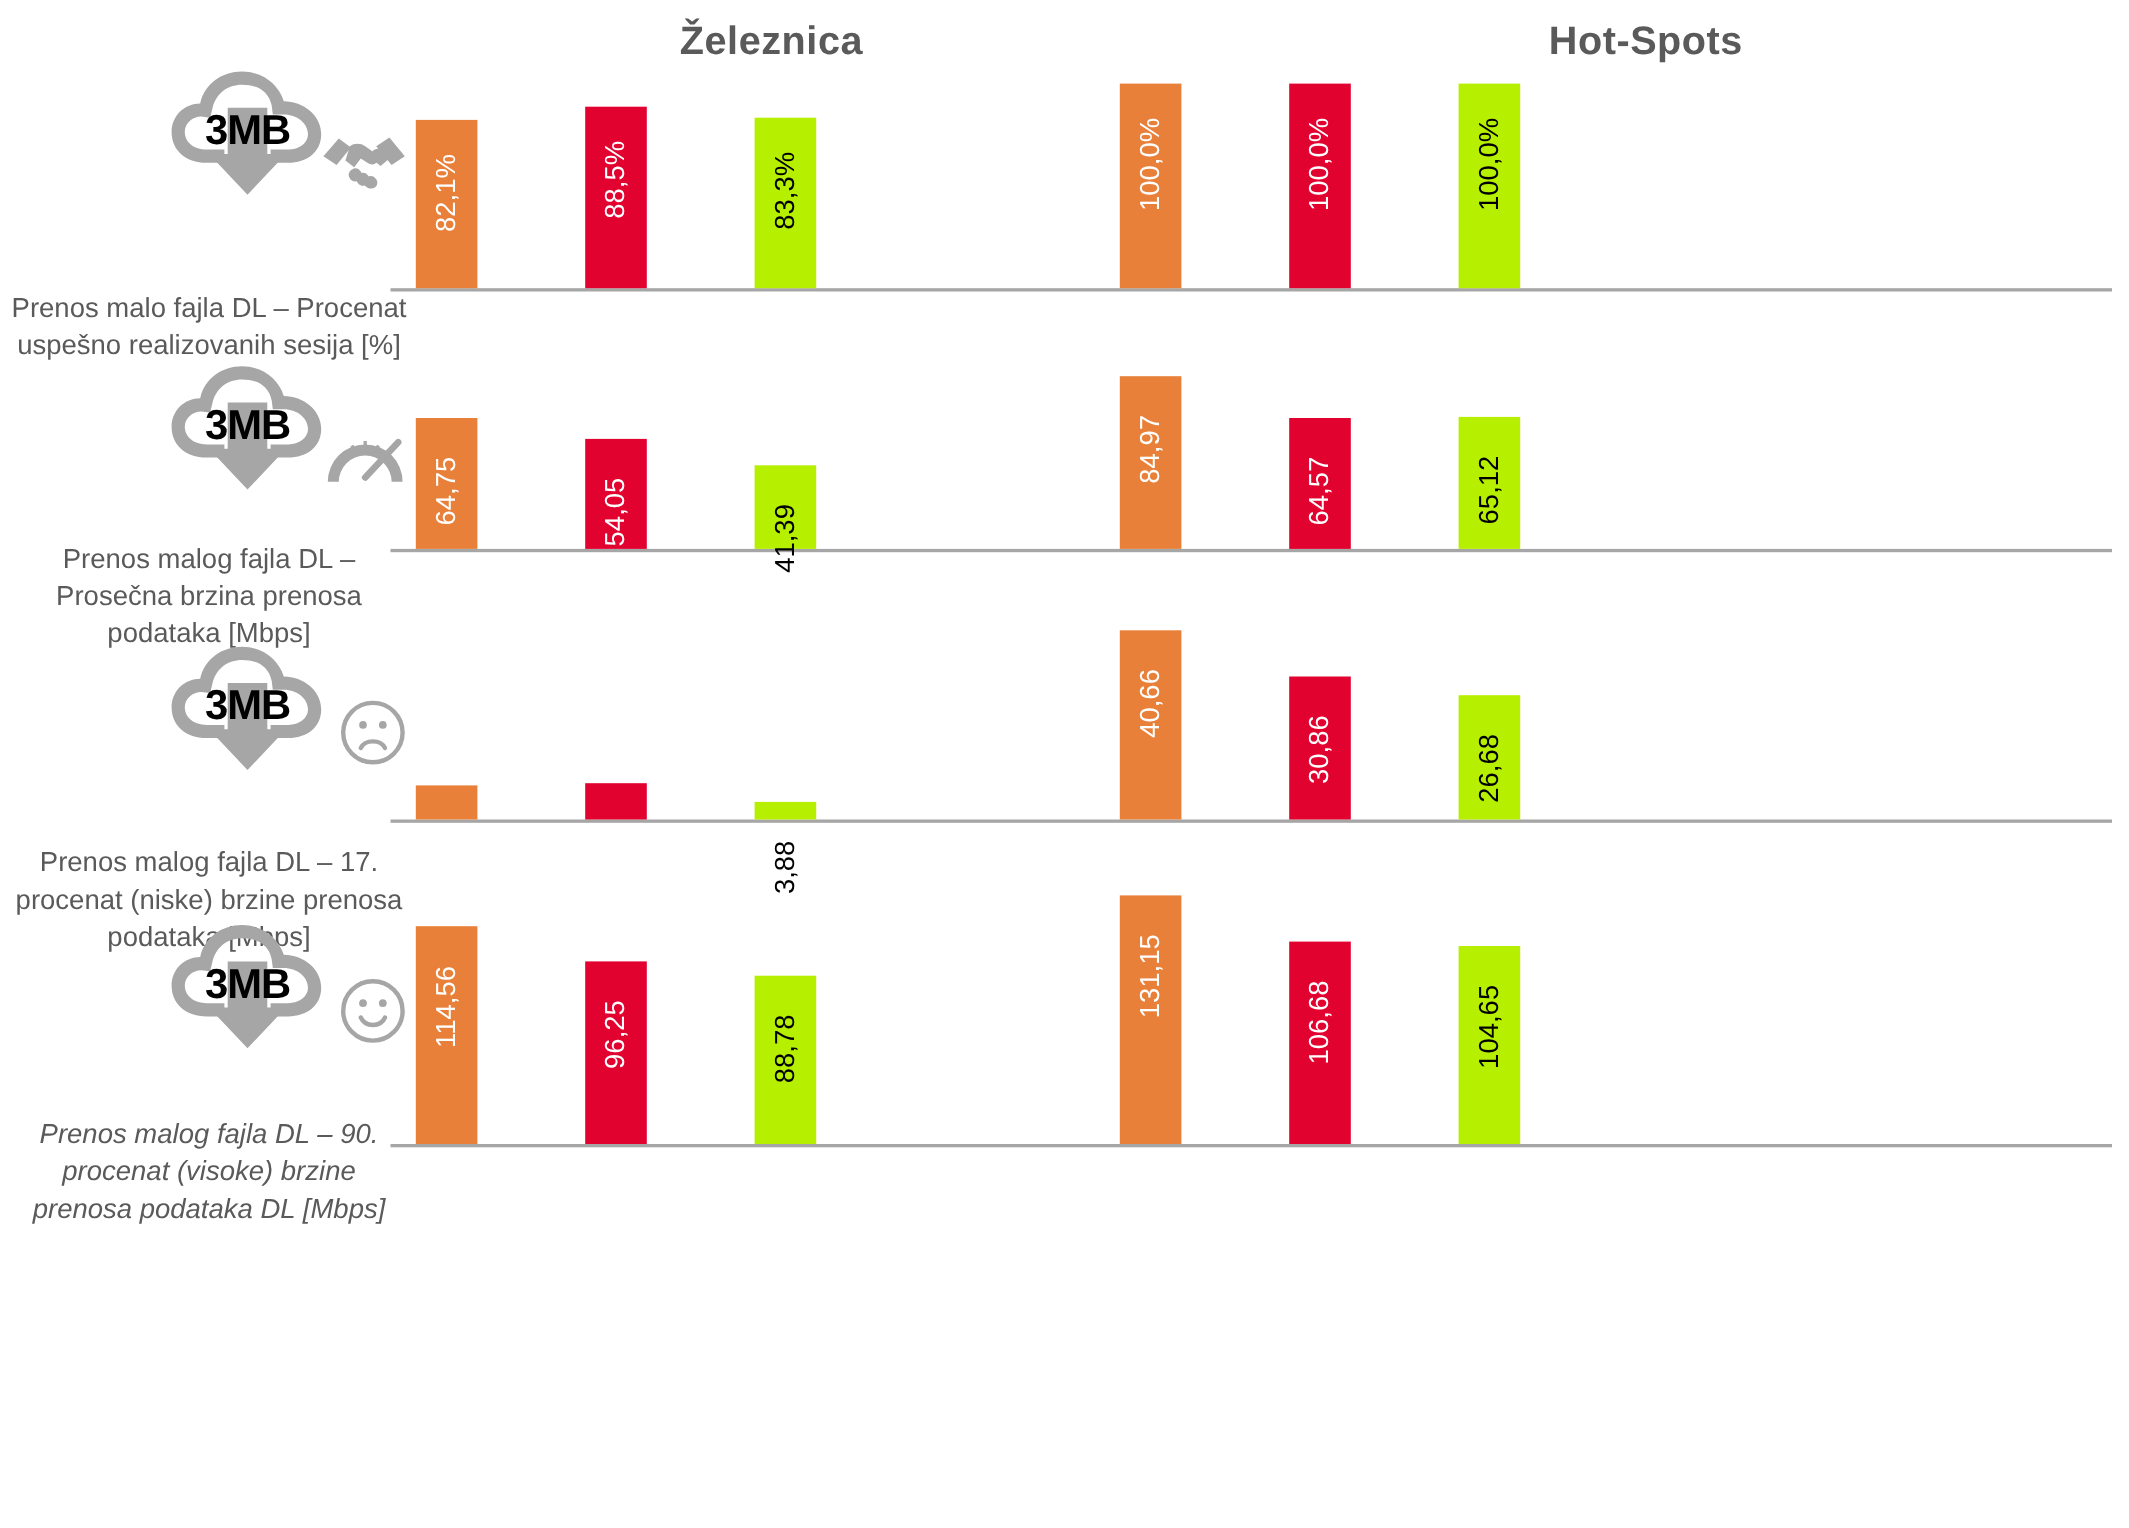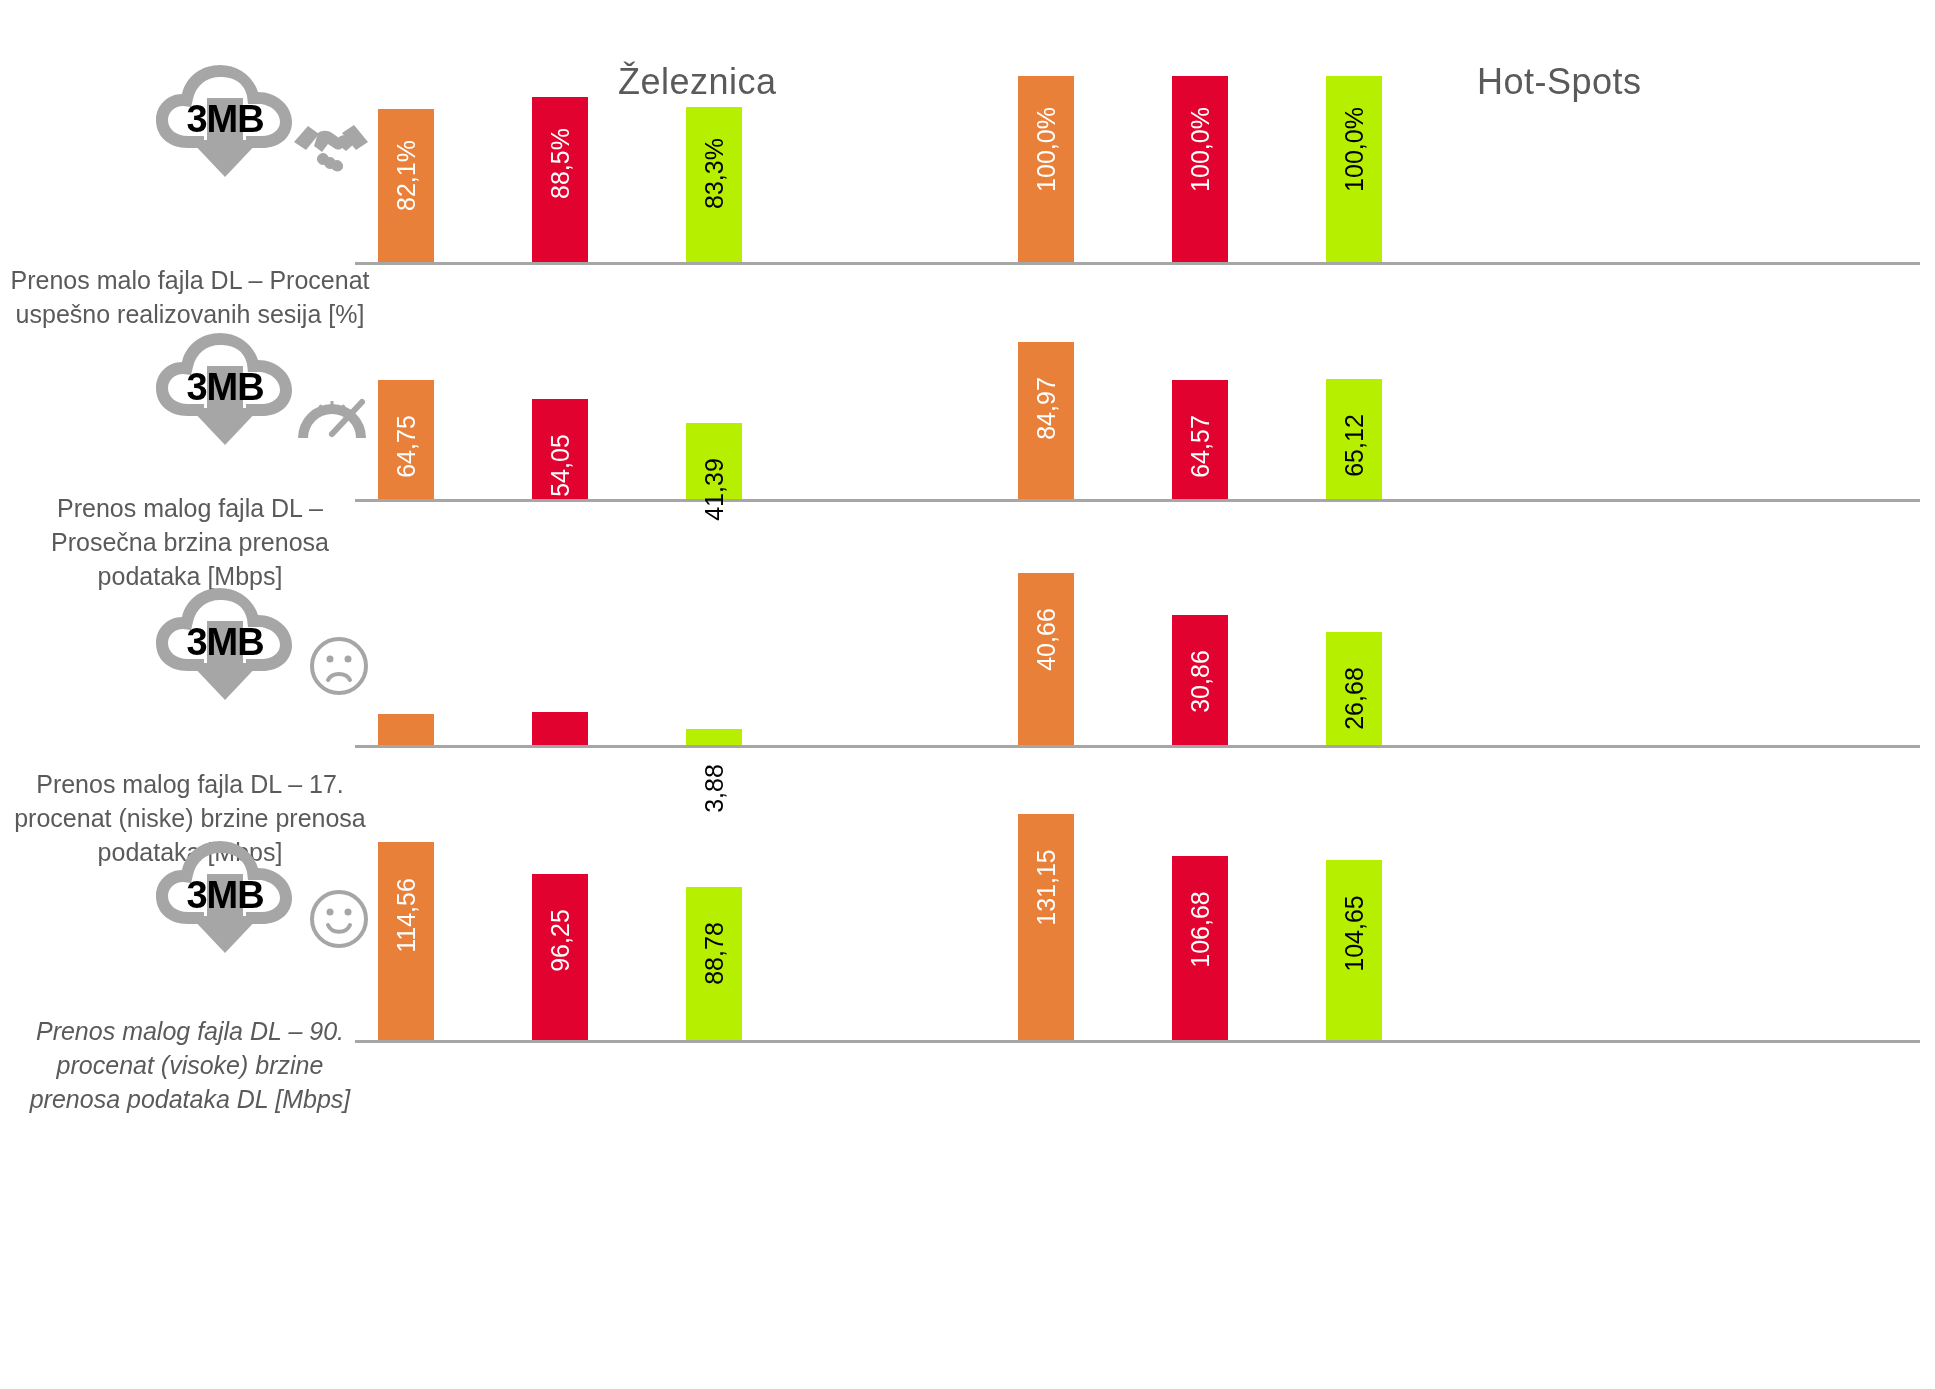--- a/index.html
+++ b/index.html
@@ -22,28 +22,27 @@
     position: absolute;
     left: 0;
     top: 0;
     width: 1935px;
     height: 66px;
   }
   .group-header {
     position: absolute;
     font-size: 36px;
     color: #5a5a5a;
-    font-weight: 400;
+    font-weight: 700;
     letter-spacing: 0.5px;
     white-space: nowrap;
     top: 16px;
-    margin-top: 45px;
   }
   #hdr-zeleznica { left: 618px; }
-  #hdr-hotspots  { left: 1477px; }
+  #hdr-hotspots  { left: 1408px; }
 
   
   .row {
     position: absolute;
     left: 0;
     width: 1935px;
   }
   .row-label {
     position: absolute;
     left: 10px;

